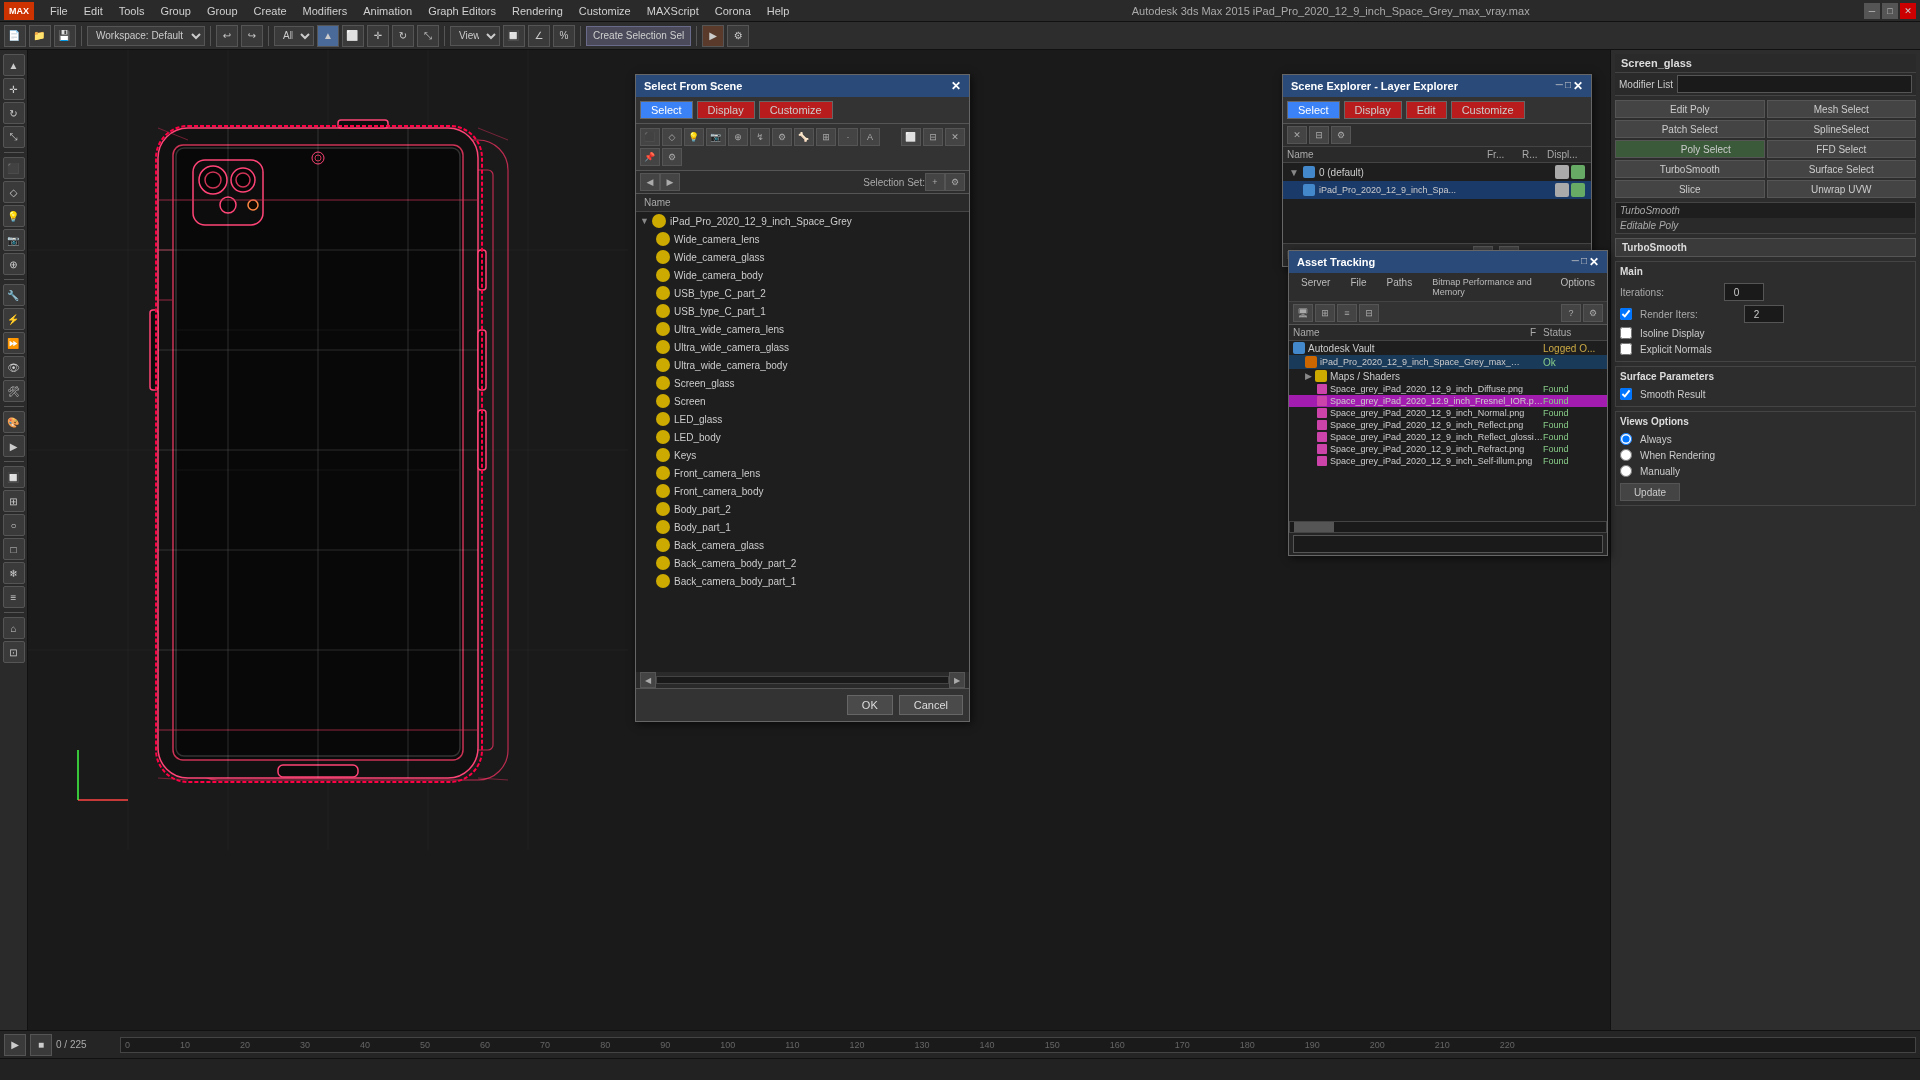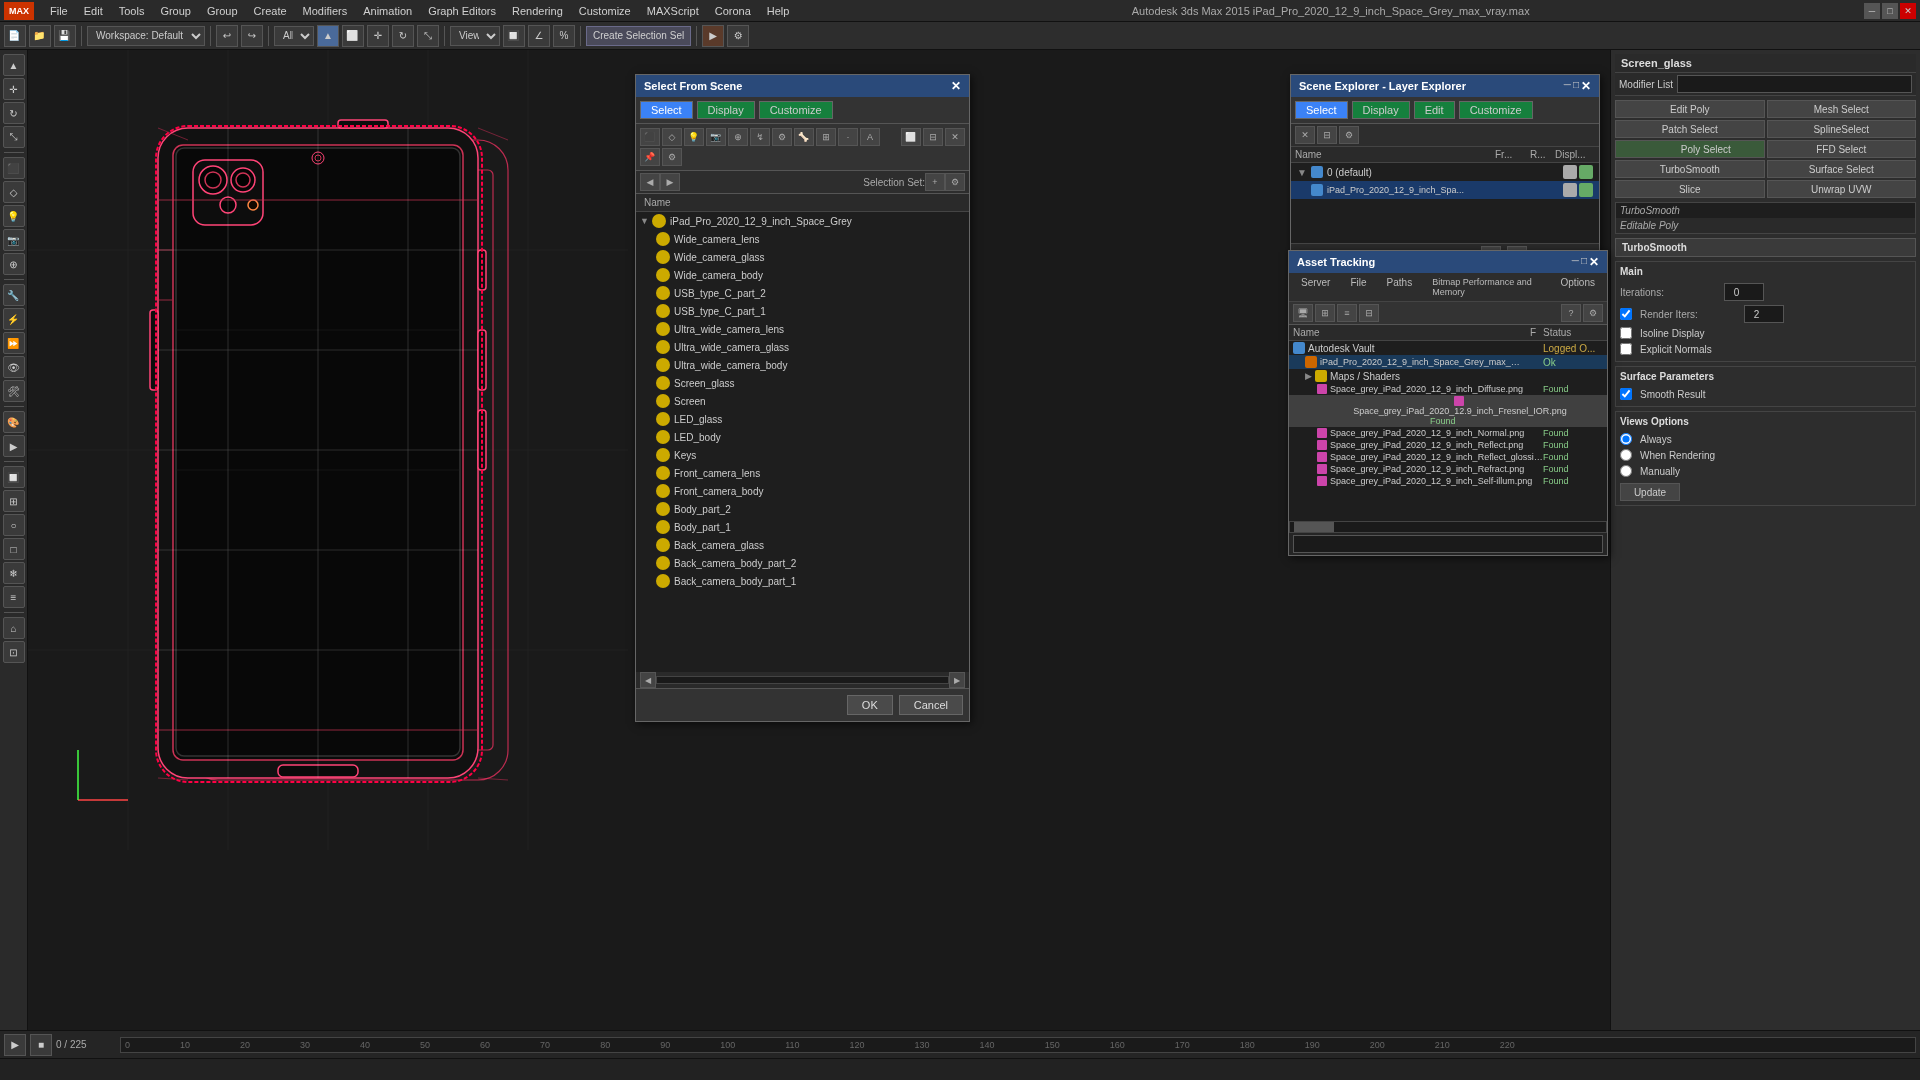--- a/index.html
+++ b/index.html
@@ -188,21 +188,21 @@
     .dialog-toolbar {
       display: flex;
       align-items: center;
       padding: 4px;
       background: #333;
       border-bottom: 1px solid #555;
       gap: 4px;
     }
     .dialog-tab {
       padding: 2px 10px;
-      background: #15803d;
+      background: #b91c1c;
       border: 1px solid #666;
       cursor: pointer;
       font-size: 11px;
       color: #ccc;
     }
     .dialog-tab.active {
       background: #3b82f6;
       color: white;
     }
 
@@ -959,21 +959,21 @@
     <div class="sfs-scroll-track"></div>
     <div class="sfs-scroll-btn">▶</div>
   </div>
 
   <div class="sfs-footer">
     <button class="sfs-btn">OK</button>
     <button class="sfs-btn">Cancel</button>
   </div>
 </div>
 
-<div class="dialog" style="position:fixed;top:74px;right:320px;width:310px;margin-left:12px;">
+<div class="dialog" style="position:fixed;top:74px;right:328px;width:310px;margin-left:12px;">
   <div class="dialog-title">
     <span>Scene Explorer - Layer Explorer</span>
     <div style="display:flex;gap:2px;">
       <span style="font-size:10px;cursor:pointer;color:#ccc;">─</span>
       <span style="font-size:10px;cursor:pointer;color:#ccc;">□</span>
       <span class="dialog-close">✕</span>
     </div>
   </div>
 
   <div class="dialog-toolbar">
@@ -1076,21 +1076,21 @@
       <span style="margin-right:3px;color:#888;font-size:9px;">▶</span>
       <div style="width:12px;height:12px;background:#ccaa00;border-radius:2px;margin-right:3px;"></div>
       <span class="at-item-name">Maps / Shaders</span>
     </div>
 
     <div class="at-item" style="padding-left:28px;">
       <div style="width:10px;height:10px;background:#cc44aa;border-radius:1px;margin-right:3px;"></div>
       <span class="at-item-name" style="font-size:9px;">Space_grey_iPad_2020_12_9_inch_Diffuse.png</span>
       <span class="at-item-status" style="color:#88cc88;font-size:9px;">Found</span>
     </div>
-    <div class="at-item" style="padding-left:28px;background:#404040;flex-direction:column;">
+    <div class="at-item" style="padding-left:28px;background:#a21caf;">
       <div style="width:10px;height:10px;background:#cc44aa;border-radius:1px;margin-right:3px;"></div>
       <span class="at-item-name" style="font-size:9px;">Space_grey_iPad_2020_12.9_inch_Fresnel_IOR.png</span>
       <span class="at-item-status" style="color:#88cc88;font-size:9px;">Found</span>
     </div>
     <div class="at-item" style="padding-left:28px;">
       <div style="width:10px;height:10px;background:#cc44aa;border-radius:1px;margin-right:3px;"></div>
       <span class="at-item-name" style="font-size:9px;">Space_grey_iPad_2020_12_9_inch_Normal.png</span>
       <span class="at-item-status" style="color:#88cc88;font-size:9px;">Found</span>
     </div>
     <div class="at-item" style="padding-left:28px;">

